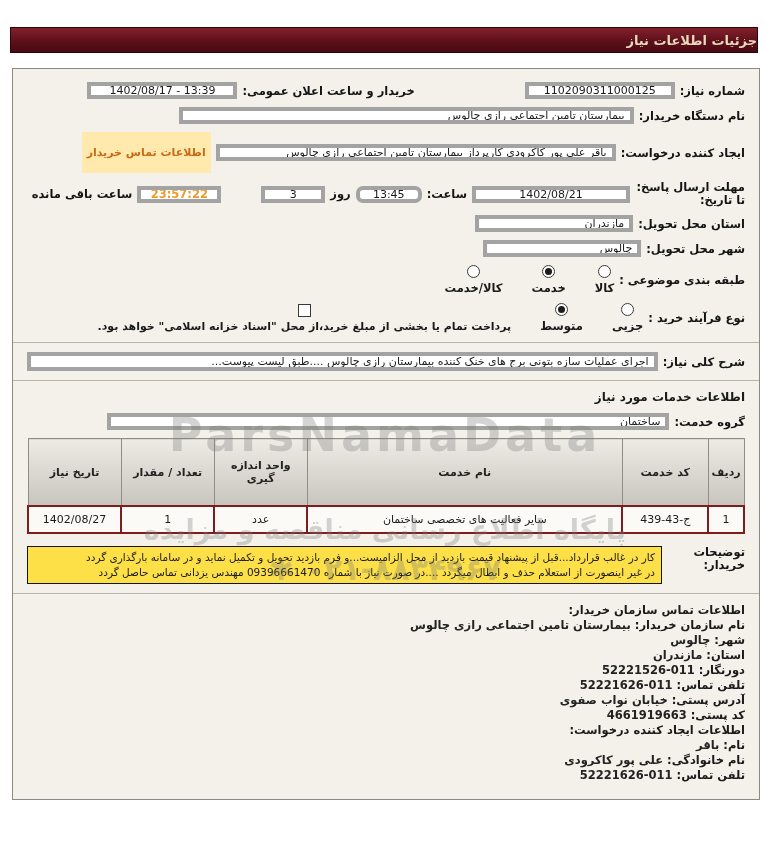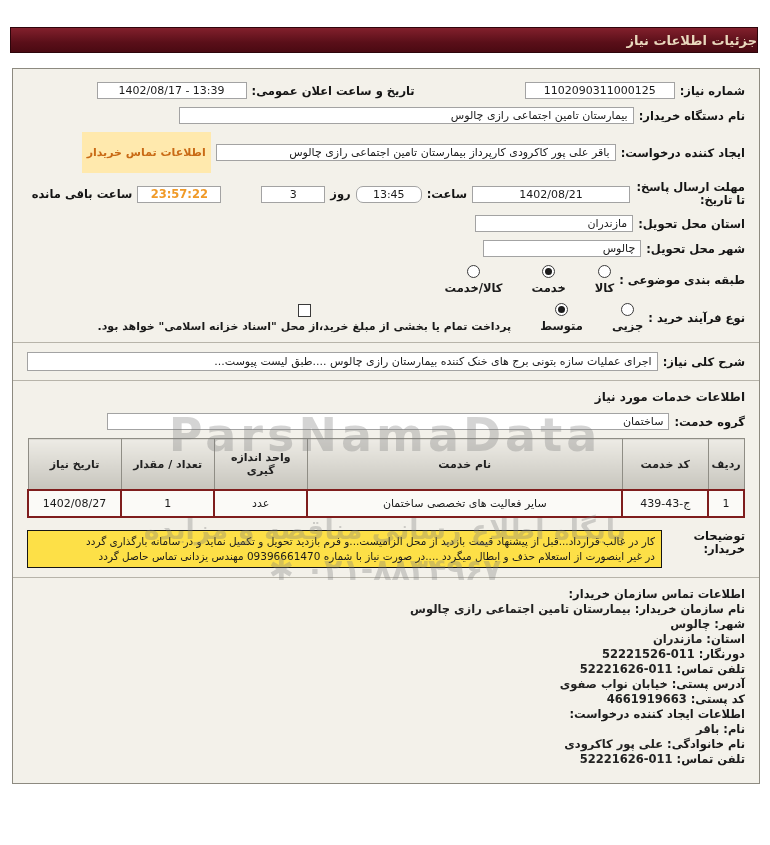--- a/index.html
+++ b/index.html
@@ -16,21 +16,21 @@
     font-size:13px;font-weight:bold;letter-spacing:.5px;
   }
   .panel{
     position:absolute;top:68px;right:10px;width:748px;box-sizing:border-box;
     background:#f3f1ea;border:1px solid #8d8a80;
     padding:13px 14px 16px;min-height:660px;
   }
   .frow{display:flex;align-items:center;margin-bottom:8px;gap:5px;}
   .lbl{font-size:11.5px;font-weight:bold;white-space:nowrap;color:#141414;}
   .ibox{
-    background:#fff;border:1px solid #a3a3a3;height:17px;box-sizing:border-box;
+    background:#fff;border:4px solid #a3a3a3;height:17px;box-sizing:border-box;
     display:flex;align-items:center;padding:0 5px;font-size:11px;overflow:hidden;white-space:nowrap;
   }
   .center{justify-content:center;}
   .w150{width:150px;}
   .w158{width:158px;}
   .w400{width:400px;}
   .w455{width:455px;}
   .w66{width:66px;justify-content:center;border-radius:7px;}
   .w64{width:64px;justify-content:center;}
   .w84{width:84px;justify-content:center;}
@@ -48,21 +48,21 @@
   .radio{width:11px;height:11px;border:1px solid #3a3a3a;border-radius:50%;background:#fff;position:relative;flex:0 0 auto;}
   .radio.sel::after{content:"";position:absolute;top:2px;left:2px;right:2px;bottom:2px;background:#1c1c1c;border-radius:50%;}
   .checkbox{width:11px;height:11px;border:1px solid #3a3a3a;background:#fff;flex:0 0 auto;}
   .treasury-text{font-size:11px;font-weight:bold;white-space:nowrap;}
   .divider{border-top:1px solid #b7b4aa;margin:9px -14px 9px;}
   .desc-box{height:19px;}
   .sec-hdr{font-size:12px;font-weight:bold;margin:2px 0 9px;}
   table.svc{width:100%;border-collapse:collapse;direction:rtl;margin:2px 0 12px;}
   table.svc th{
     background:linear-gradient(180deg,#edebe5 0%,#c7c5bd 100%);
-    border:1px solid #8f8d85;font-size:11px;font-weight:bold;padding:12px 2px;color:#222;
+    border:1px solid #8f8d85;font-size:11px;font-weight:bold;padding:20px 2px;color:#222;
   }
   table.svc td{
     background:#fbfaf7;border:2px solid #7f1d1d;font-size:11px;text-align:center;padding:6px 2px;
   }
   .c-idx{width:5%;} .c-code{width:12%;} .c-name{width:44%;} .c-unit{width:13%;} .c-qty{width:13%;} .c-date{width:13%;}
   .notes-row{align-items:flex-start;}
   .notes-lbl{width:78px;white-space:normal;line-height:13px;}
   .nbox{
     flex:1;background:#fde047;border:1px solid #151515;box-sizing:border-box;
     padding:3px 6px;font-size:10.5px;line-height:15px;text-align:right;
@@ -87,21 +87,21 @@
   </div>
 
   <div class="panel">
 
     <div class="frow">
       <span class="lbl">شماره نیاز:</span>
       <div class="ibox w150 center">
         <span class="ltr">1102090311000125</span>
       </div>
       <div class="sp100"></div>
-      <span class="lbl">تاریخ و ساعت اعلان عمومی:</span>
+      <span class="lbl">خریدار و ساعت اعلان عمومی:</span>
       <div class="ibox w150 center">
         <span class="ltr">1402/08/17 - 13:39</span>
       </div>
     </div>
 
     <div class="frow">
       <span class="lbl">نام دستگاه خریدار:</span>
       <div class="ibox w455">
         <span>بیمارستان تامین اجتماعی رازی چالوس</span>
       </div>

